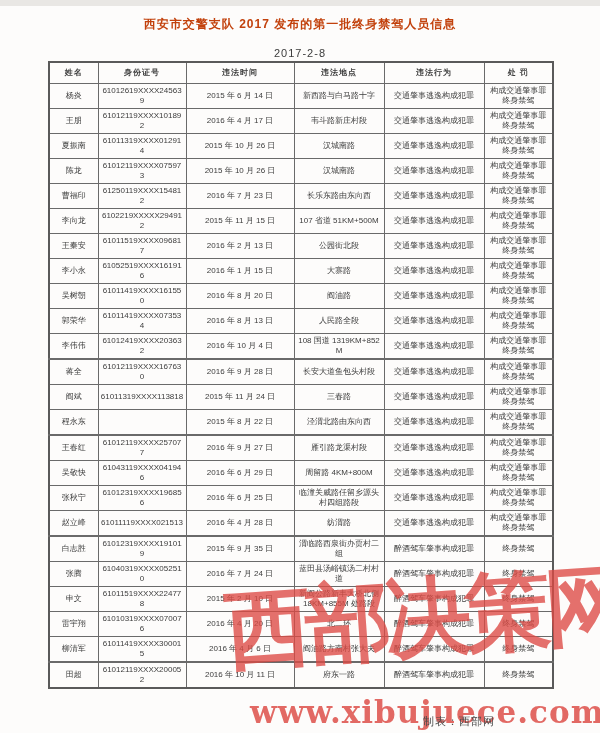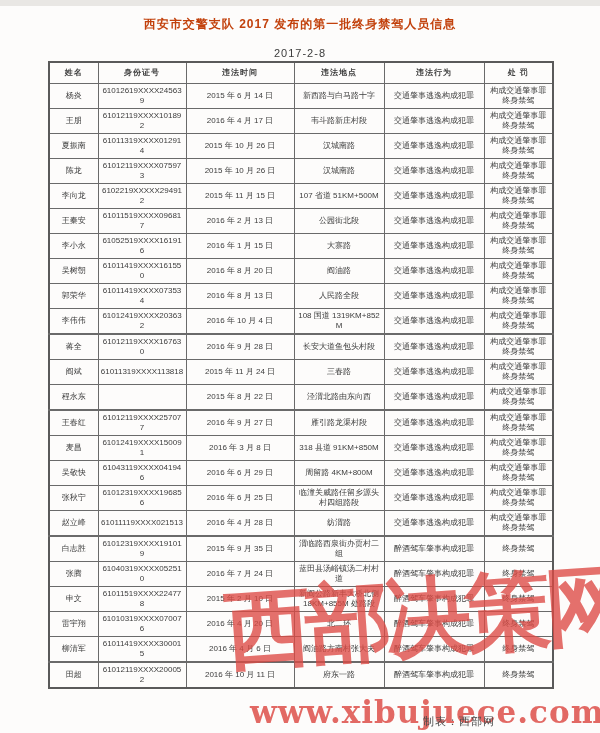--- a/index.html
+++ b/index.html
@@ -152,20 +152,28 @@
         </tr>
         <tr>
           <td>陈龙</td>
           <td>61012119XXXX075973</td>
           <td>2015 年 10 月 26 日</td>
           <td class="col-place">汉城南路</td>
           <td>交通肇事逃逸构成犯罪</td>
           <td>构成交通肇事罪 终身禁驾</td>
         </tr>
         <tr>
+          <td>曹福印</td>
+          <td>61250119XXXX154812</td>
+          <td>2016 年 7 月 23 日</td>
+          <td class="col-place">长乐东路由东向西</td>
+          <td>交通肇事逃逸构成犯罪</td>
+          <td>构成交通肇事罪 终身禁驾</td>
+        </tr>
+        <tr>
           <td>李向龙</td>
           <td>6102219XXXXX294912</td>
           <td>2015 年 11 月 15 日</td>
           <td class="col-place">107 省道 51KM+500M</td>
           <td>交通肇事逃逸构成犯罪</td>
           <td>构成交通肇事罪 终身禁驾</td>
         </tr>
         <tr>
           <td>王秦安</td>
           <td>61011519XXXX096817</td>
@@ -232,28 +240,20 @@
         </tr>
         <tr class="sep">
           <td>王春红</td>
           <td>61012119XXXX257077</td>
           <td>2016 年 9 月 27 日</td>
           <td class="col-place">雁引路龙渠村段</td>
           <td>交通肇事逃逸构成犯罪</td>
           <td>构成交通肇事罪 终身禁驾</td>
         </tr>
         <tr>
-          <td>麦昌</td>
-          <td>61012419XXXX150091</td>
-          <td>2016 年 3 月 8 日</td>
-          <td class="col-place">318 县道 91KM+850M</td>
-          <td>交通肇事逃逸构成犯罪</td>
-          <td>构成交通肇事罪 终身禁驾</td>
-        </tr>
-        <tr>
           <td>吴敬快</td>
           <td>61043119XXXX041946</td>
           <td>2016 年 6 月 29 日</td>
           <td class="col-place">周留路 4KM+800M</td>
           <td>交通肇事逃逸构成犯罪</td>
           <td>构成交通肇事罪 终身禁驾</td>
         </tr>
         <tr>
           <td>张秋宁</td>
           <td>61012319XXXX196856</td>

